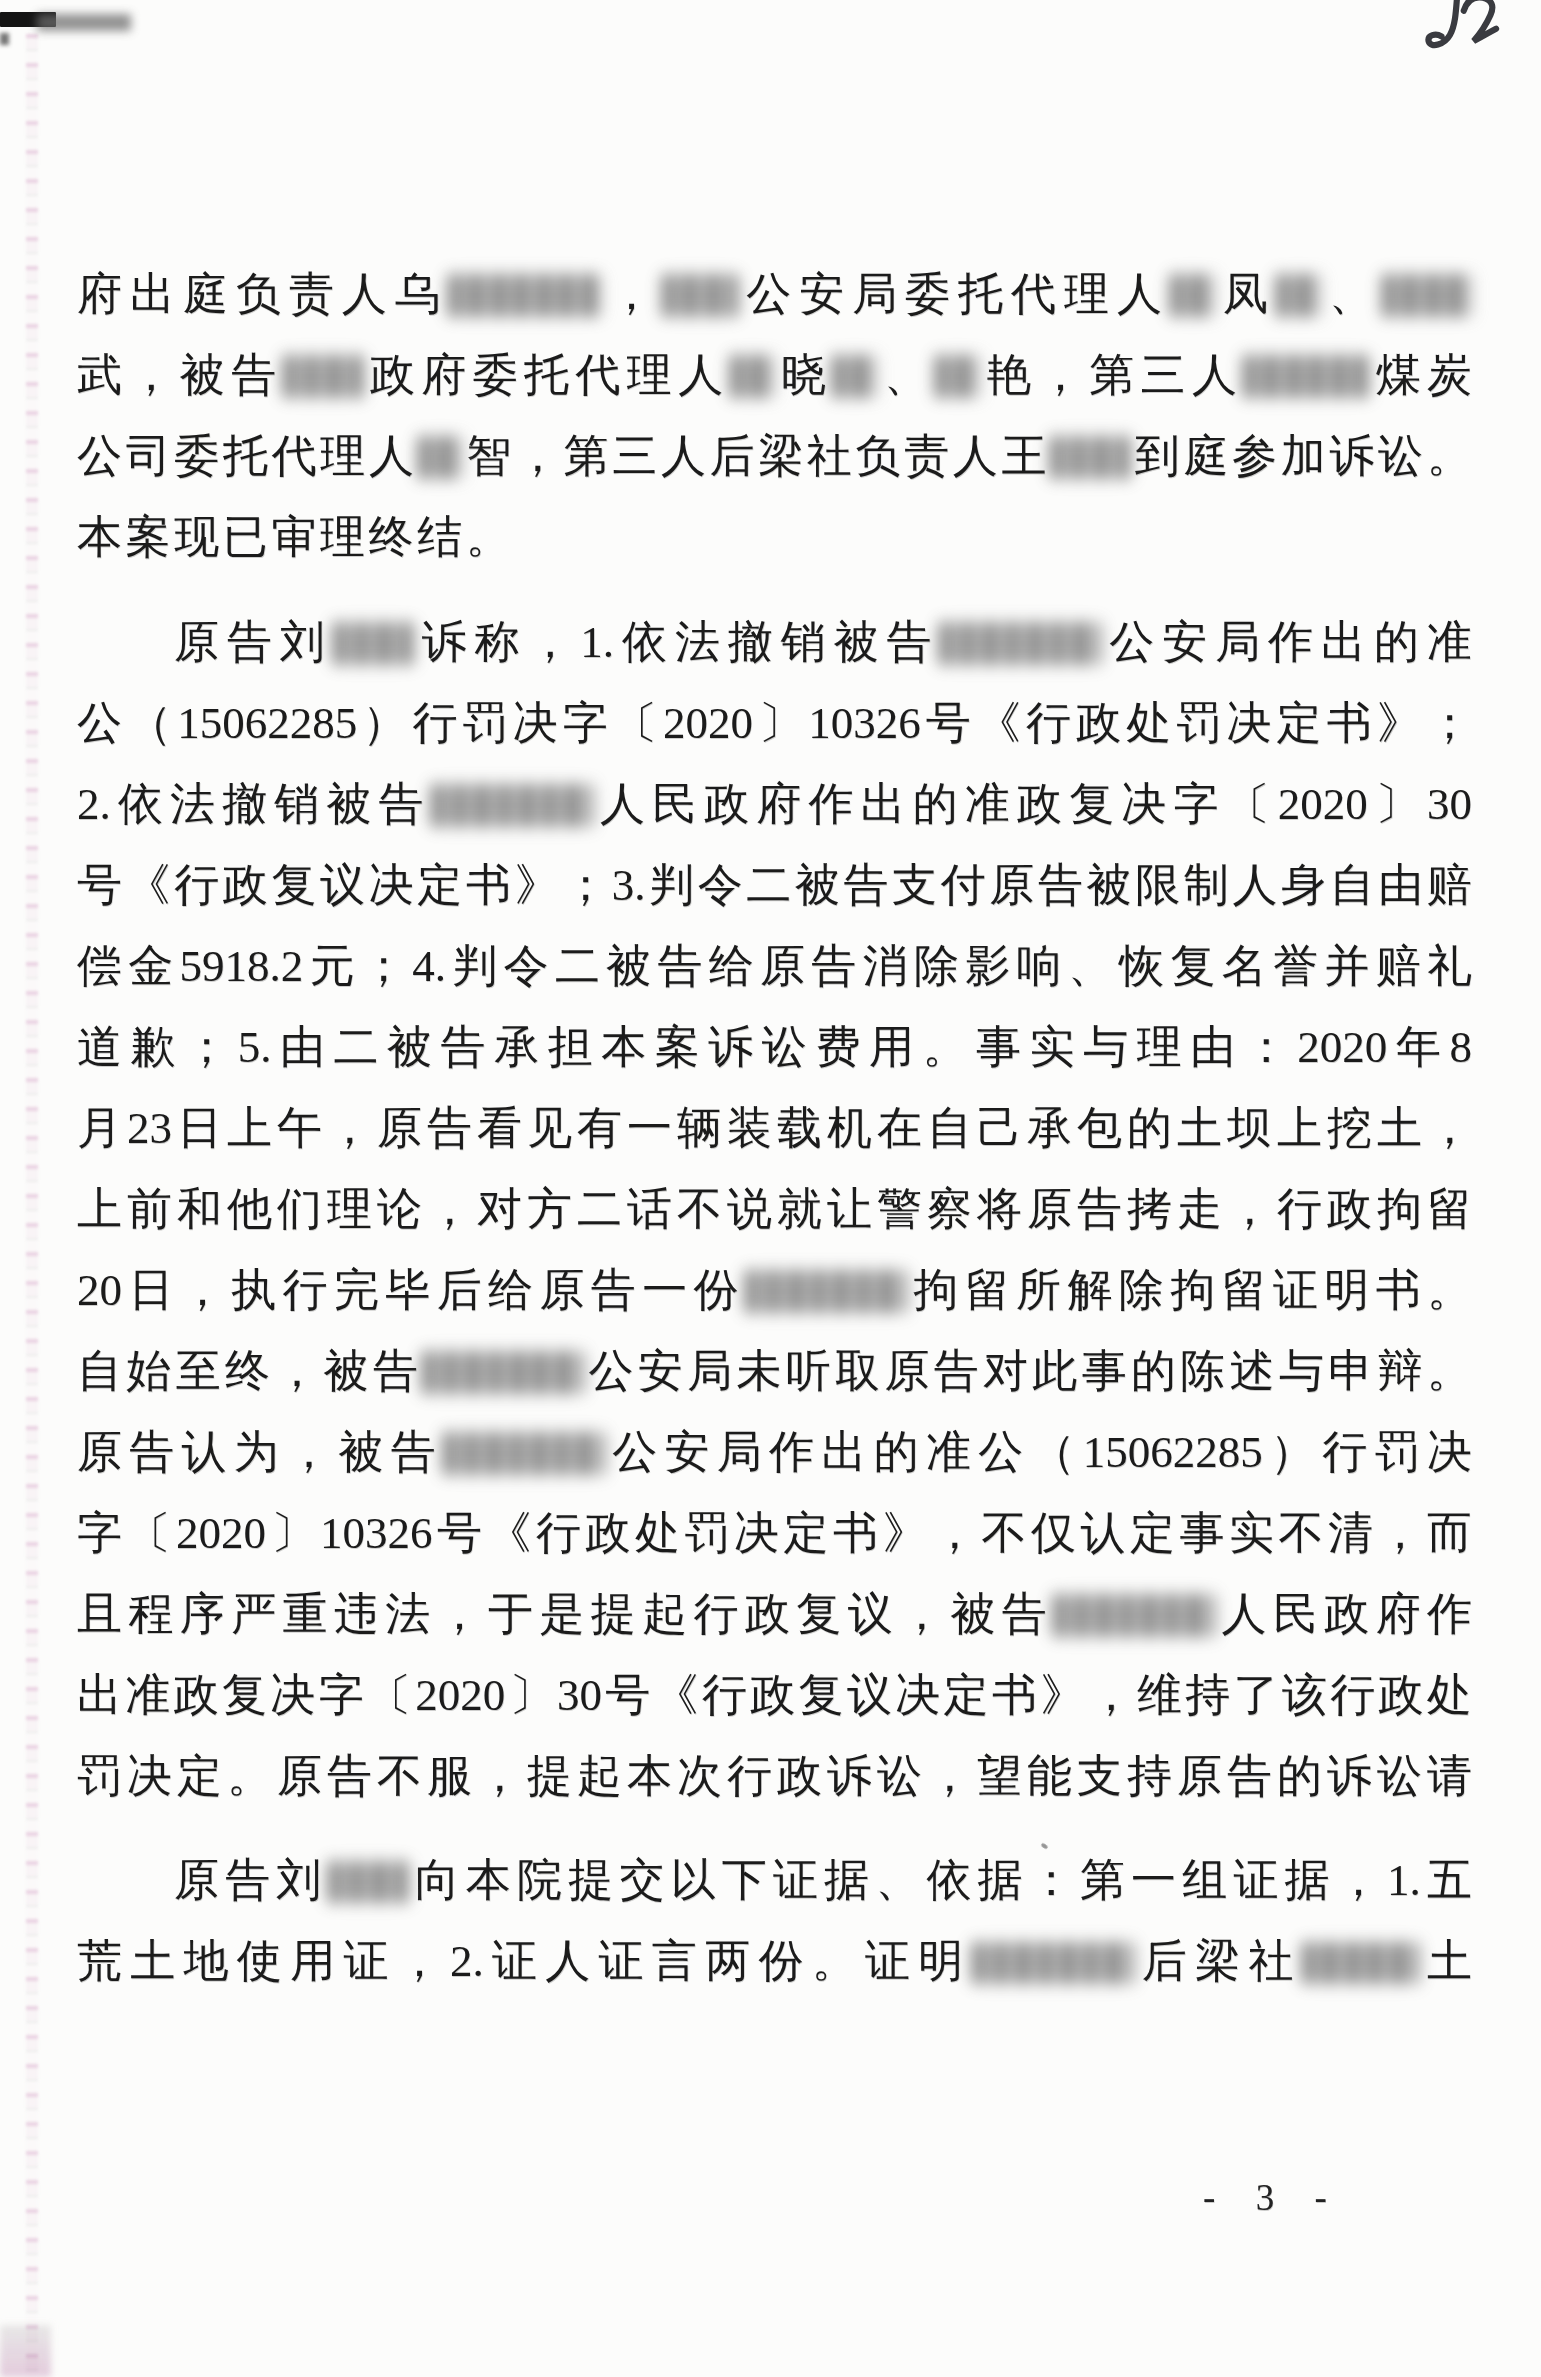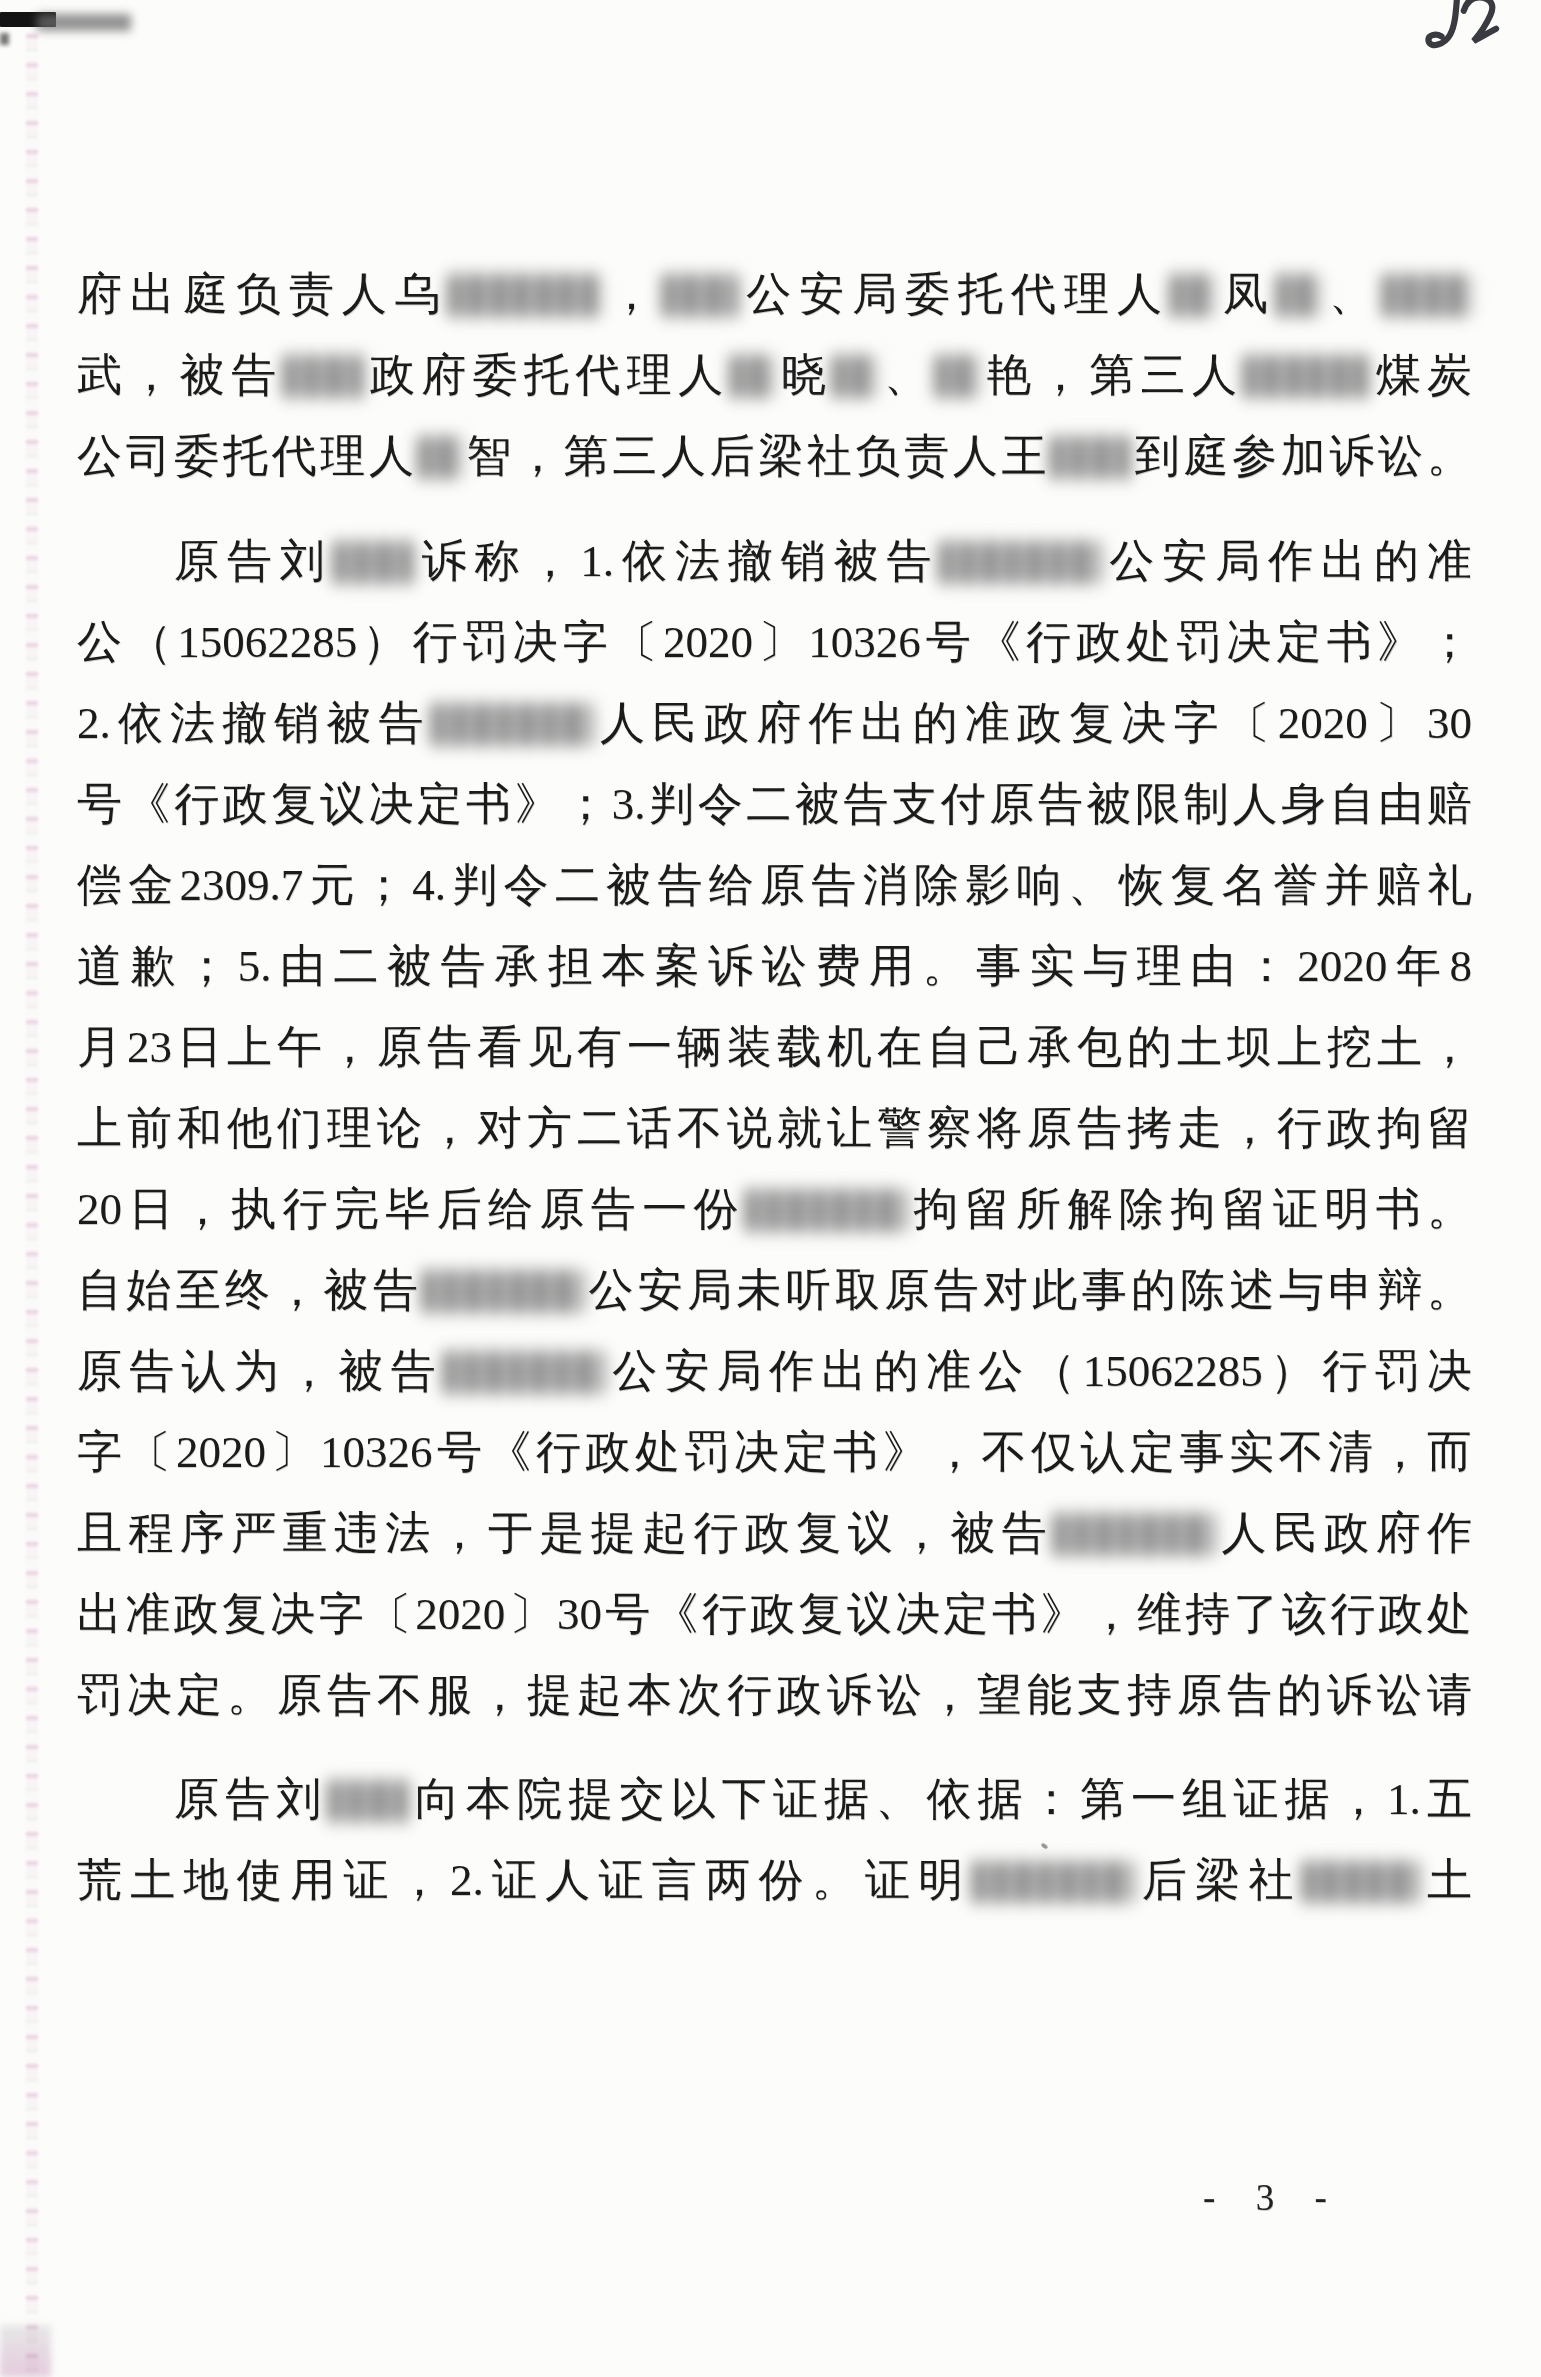--- a/index.html
+++ b/index.html
@@ -166,20 +166,21 @@
           <span class="ch">王</span>
           <span class="redact" style="width: 1.8em;"></span>
           <span class="ch">到</span>
           <span class="ch">庭</span>
           <span class="ch">参</span>
           <span class="ch">加</span>
           <span class="ch">诉</span>
           <span class="ch">讼</span>
           <span class="ch">。</span>
         </div>
+        <div class="line"><span>本案现已审理终结。</span></div>
       </div>
       <div class="paragraph spaced">
         <div class="line fill indent">
           <span class="ch">原</span>
           <span class="ch">告</span>
           <span class="ch">刘</span>
           <span class="redact" style="width: 1.8em;"></span>
           <span class="ch">诉</span>
           <span class="ch">称</span>
           <span class="ch">，</span>
@@ -277,21 +278,21 @@
           <span class="ch">制</span>
           <span class="ch">人</span>
           <span class="ch">身</span>
           <span class="ch">自</span>
           <span class="ch">由</span>
           <span class="ch">赔</span>
         </div>
         <div class="line fill">
           <span class="ch">偿</span>
           <span class="ch">金</span>
-          <span class="ch">2309.7</span>
+          <span class="ch">5918.2</span>
           <span class="ch">元</span>
           <span class="ch">；</span>
           <span class="ch">4.</span>
           <span class="ch">判</span>
           <span class="ch">令</span>
           <span class="ch">二</span>
           <span class="ch">被</span>
           <span class="ch">告</span>
           <span class="ch">给</span>
           <span class="ch">原</span>

